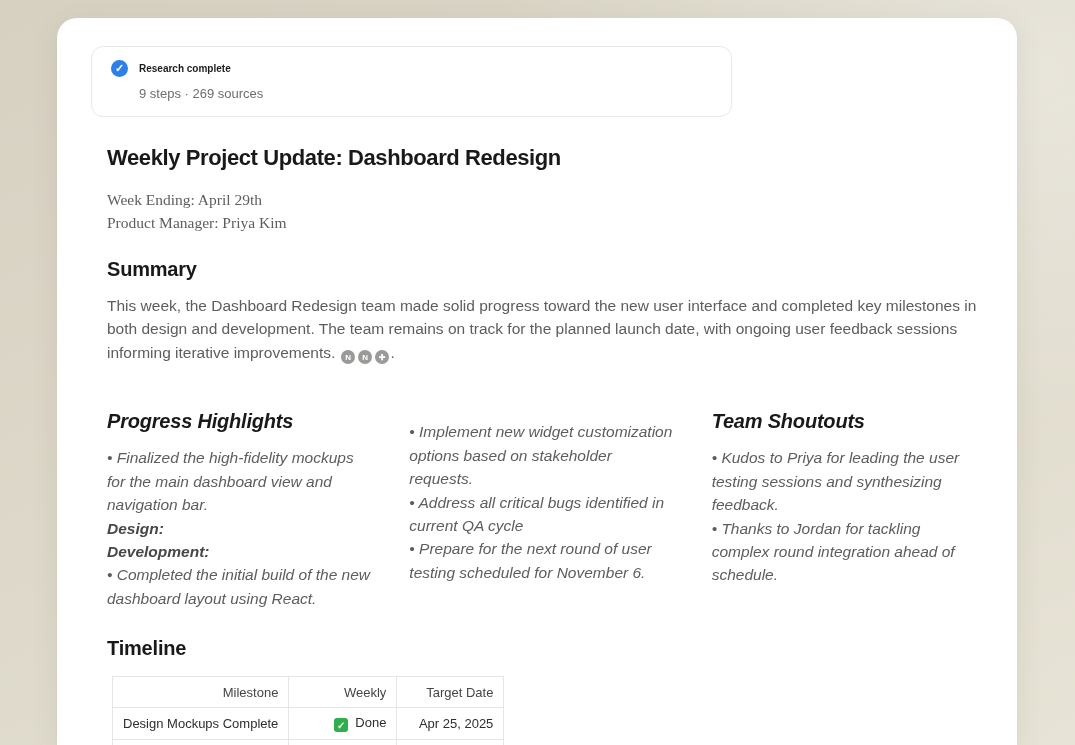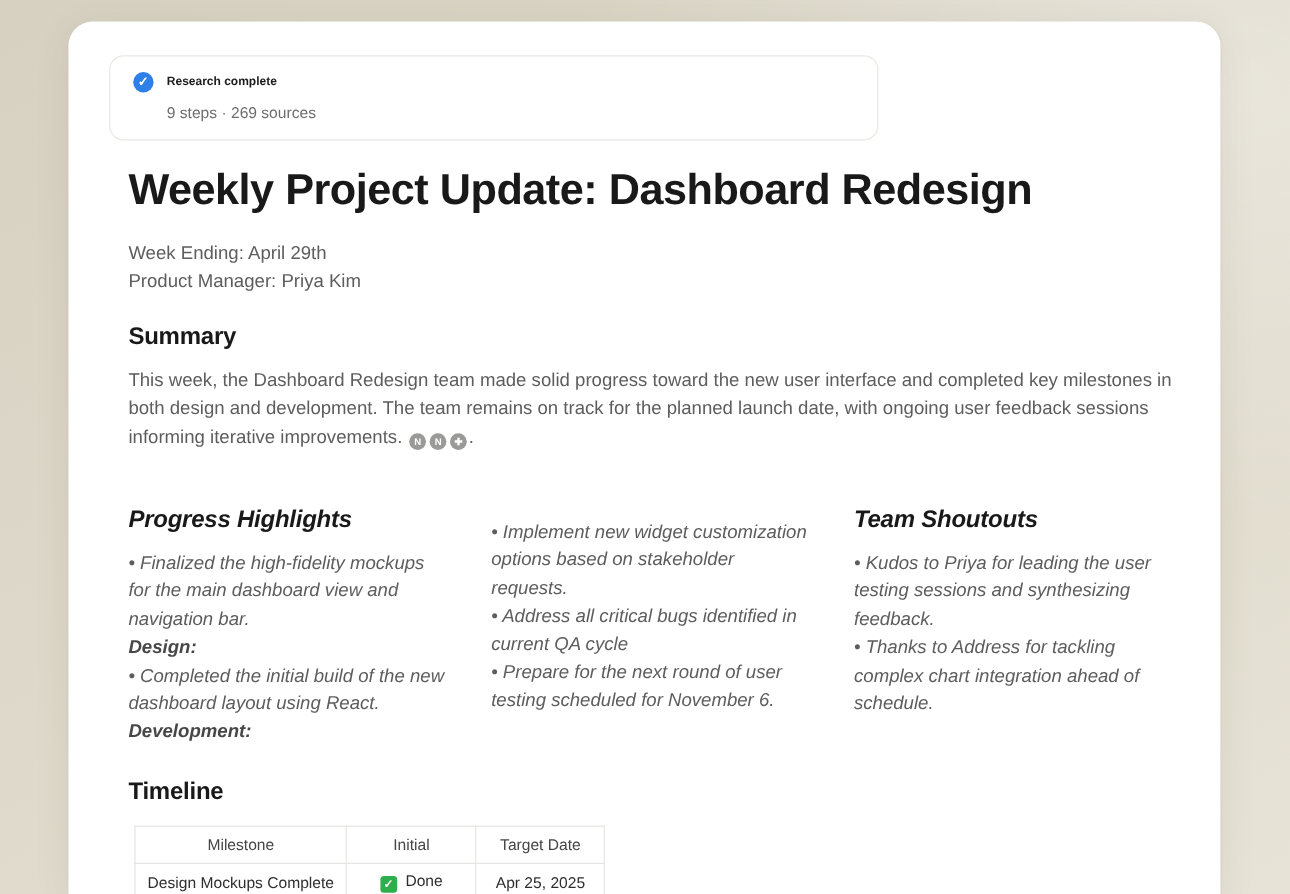--- a/index.html
+++ b/index.html
@@ -39,24 +39,24 @@
     display:flex; align-items:center; justify-content:center;
     font-size:11px; font-weight:700; flex:0 0 auto; margin-top:0px;
   }
   .research-title { font-size:10px; font-weight:700; color:#1c1c1c; line-height:17px; }
   .research-meta  { font-size:13px; color:#6e6e6e; margin-top:9px; }
 
   .doc { margin-left:16px; }
 
   .doc-title {
     margin-top:25px;
-    font-size:36px; font-weight:700; color:#191919; letter-spacing:-.4px;
+    font-size:22px; font-weight:700; color:#191919; letter-spacing:-.4px;
     line-height:32px;
   }
-  .meta-lines { margin-top:26px; font-size:15.5px; color:#5d5d5d; line-height:23.4px; }
+  .meta-lines { margin-top:14px; font-size:15.5px; color:#5d5d5d; line-height:23.4px;font-family:Liberation Serif, serif; }
 
   h2.sec {
     font-size:20px; font-weight:700; color:#191919; letter-spacing:-.2px; line-height:26px;
   }
   .summary-h { margin-top:21px; }
   .summary-p {
     margin-top:12px; font-size:15.5px; color:#5d5d5d; line-height:23.4px;
     max-width:872px;
   }
   .cite {
@@ -74,21 +74,21 @@
   .col .item:first-of-type { margin-top:12px; }
   .col .label { font-weight:700; color:#474747; }
 
   .timeline-h { margin-top:25px; }
 
   table.timeline {
     margin:15px 0 0 5px;
     border-collapse:collapse; background:#fff;
   }
   .timeline th, .timeline td {
-    border:1px solid #e5e5e3; text-align:center;
+    border:1px solid #e5e5e3; text-align:right;
     font-size:13px; padding:0 10px; white-space:nowrap;
   }
   .timeline th { height:31px; font-weight:400; color:#454545; }
   .timeline td { height:32px; color:#2e2e2e; }
   .w-milestone { width:172px; }
   .w-status    { width:108px; }
   .w-date      { width:107px; }
 
   .done-badge {
     display:inline-flex; width:14px; height:14px; border-radius:3px;
@@ -122,45 +122,45 @@
     <h2 class="sec summary-h">Summary</h2>
 
     <p class="summary-p"><span>This week, the Dashboard Redesign team made solid progress toward the new user interface and completed key milestones in both design and development. The team remains on track for the planned launch date, with ongoing user feedback sessions informing iterative improvements. </span><span class="cite">N</span><span class="cite">N</span><span class="cite">✚</span><span>.</span></p>
 
     <div class="columns">
 
       <div class="col">
         <h2 class="sec">Progress Highlights</h2>
         <p class="item">• Finalized the high-fidelity mockups for the main dashboard view and navigation bar.</p>
         <p class="item label">Design:</p>
+        <p class="item label">Development:</p>
         <p class="item">• Completed the initial build of the new dashboard layout using React.</p>
-        <p class="item label">Development:</p>
       </div>
 
       <div class="col">
         <p class="item">• Implement new widget customization options based on stakeholder requests.</p>
         <p class="item">• Address all critical bugs identified in current QA cycle</p>
         <p class="item">• Prepare for the next round of user testing scheduled for November 6.</p>
       </div>
 
       <div class="col">
         <h2 class="sec">Team Shoutouts</h2>
         <p class="item">• Kudos to Priya for leading the user testing sessions and synthesizing feedback.</p>
-        <p class="item">• Thanks to Address for tackling complex chart integration ahead of schedule.</p>
+        <p class="item">• Thanks to Jordan for tackling complex round integration ahead of schedule.</p>
       </div>
 
     </div>
 
     <h2 class="sec timeline-h">Timeline</h2>
 
     <table class="timeline">
       <thead>
         <tr>
           <th class="w-milestone">Milestone</th>
-          <th class="w-status">Initial</th>
+          <th class="w-status">Weekly</th>
           <th class="w-date">Target Date</th>
         </tr>
       </thead>
       <tbody>
         <tr>
           <td>Design Mockups Complete</td>
           <td><span class="done-badge">✓</span><span>Done</span></td>
           <td>Apr 25, 2025</td>
         </tr>
         <tr>

